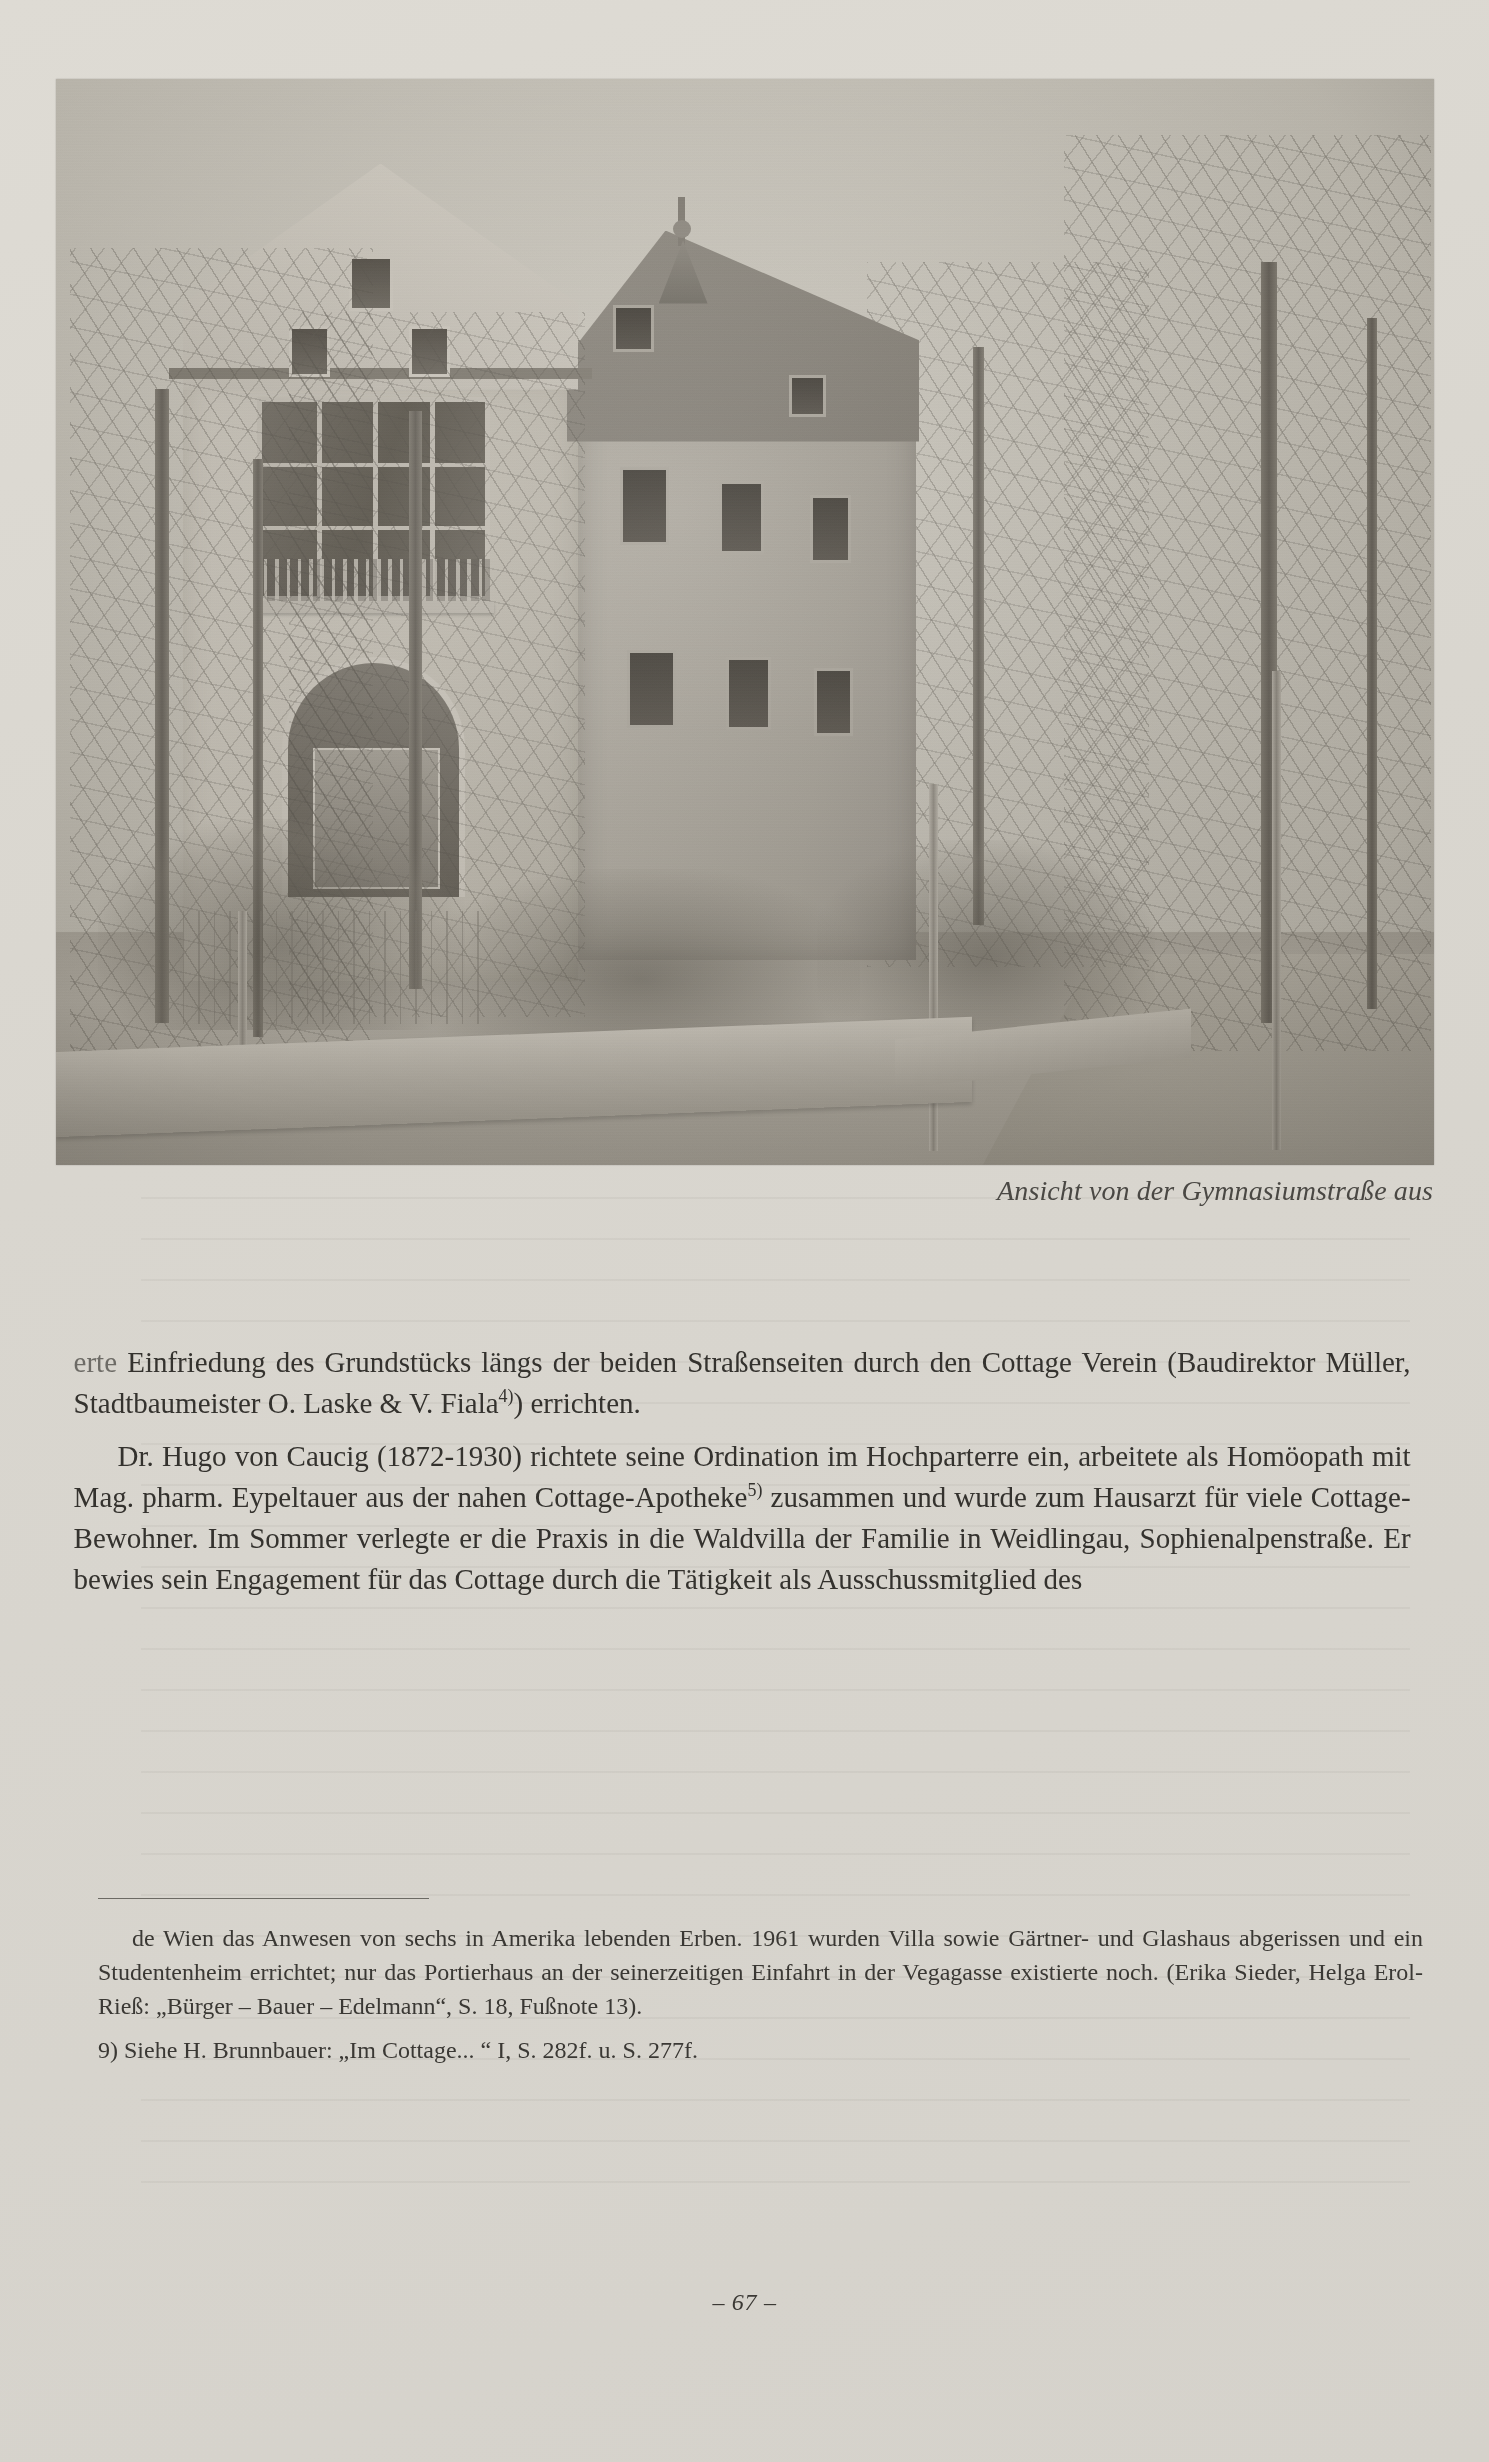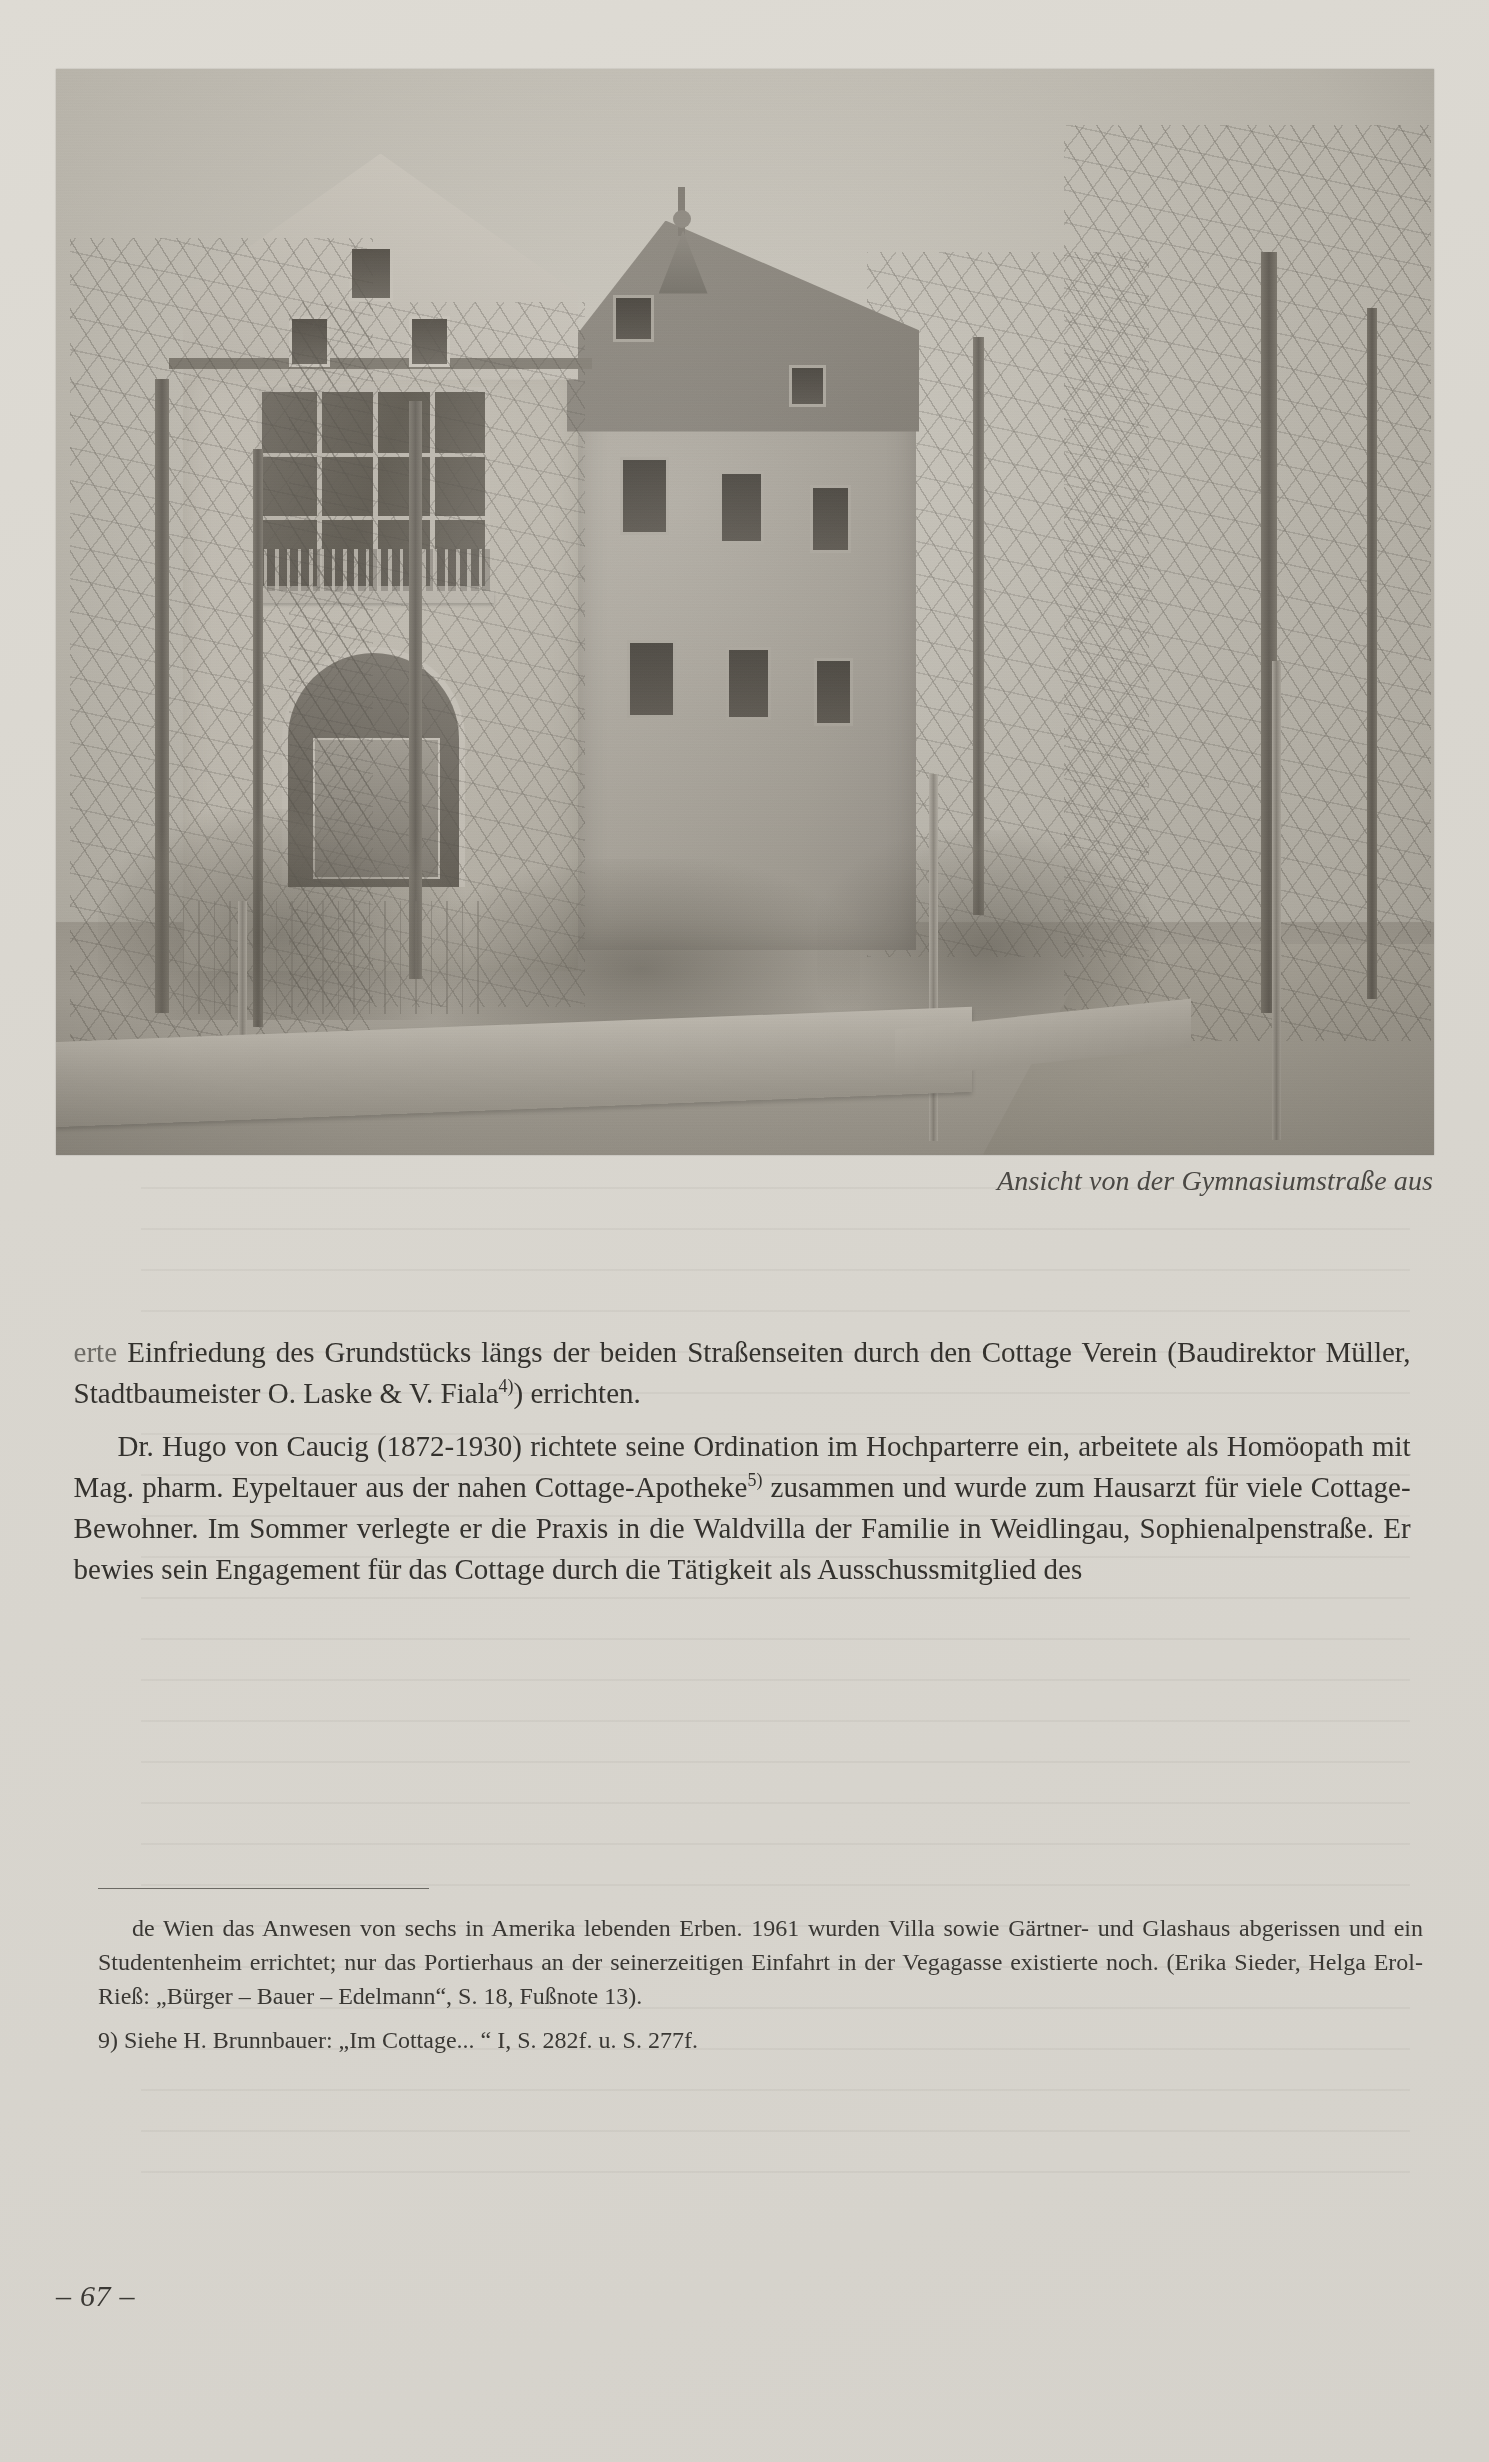--- a/index.html
+++ b/index.html
@@ -16,21 +16,21 @@
     overflow: hidden;
   }
   .page {
     position: absolute;
     inset: 0;
     background: linear-gradient(160deg, #dedbd4 0%, #d9d6cf 40%, #d5d2cb 100%);
   }
   .page-inner {
     position: absolute;
     left: 56px;
-    top: 58px;
+    top: 68px;
     width: 1377px;
     height: 2321px;
   }
 
   
   .figure {
     position: absolute;
     left: 0px;
     top: 10.6px;
     width: 1378px;
@@ -308,21 +308,22 @@
   .footnotes p { margin: 0; }
   .footnotes p.cont { text-indent: 34px; }
   .footnotes p.item { margin-top: 10px; text-indent: 0; }
 
   
   .folio {
     position: absolute;
     left: 0;
     top: 2221px;
     width: 1377px;
-    font-size: 30px;
+    text-align: center;
+    font-size: 24px;
     font-style: italic;
     color: #3b3935;
     letter-spacing: 0.7px;
   }
 
   
   .showthrough {
     position: absolute;
     left: 85px;
     top: 1128px;

